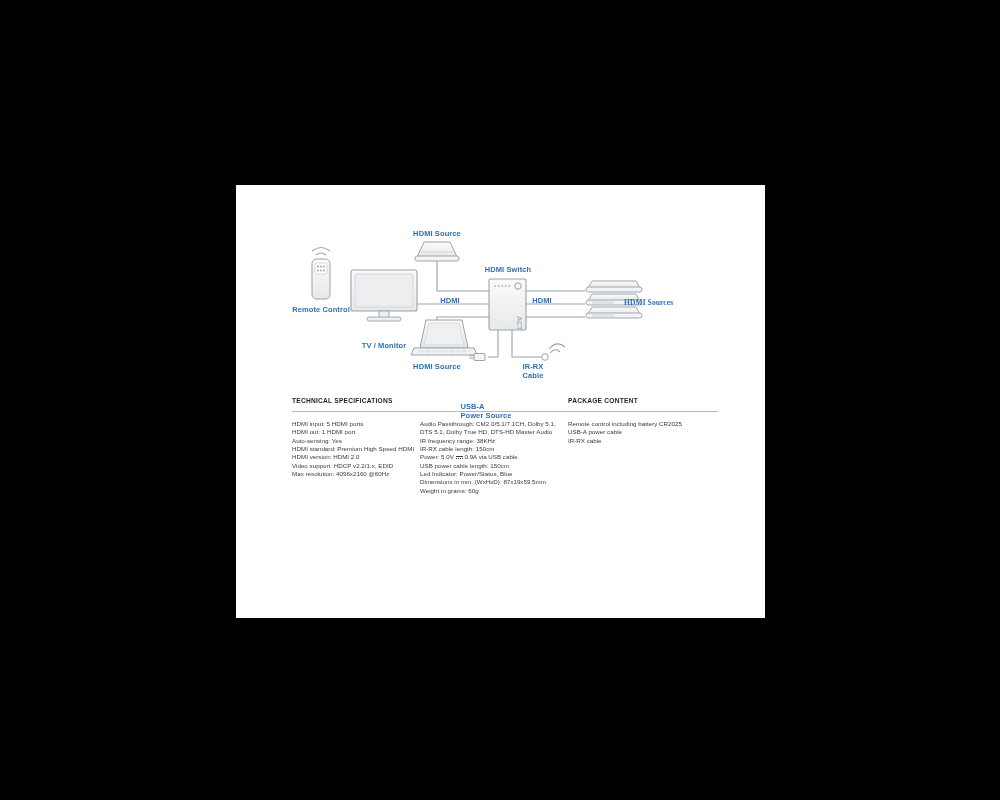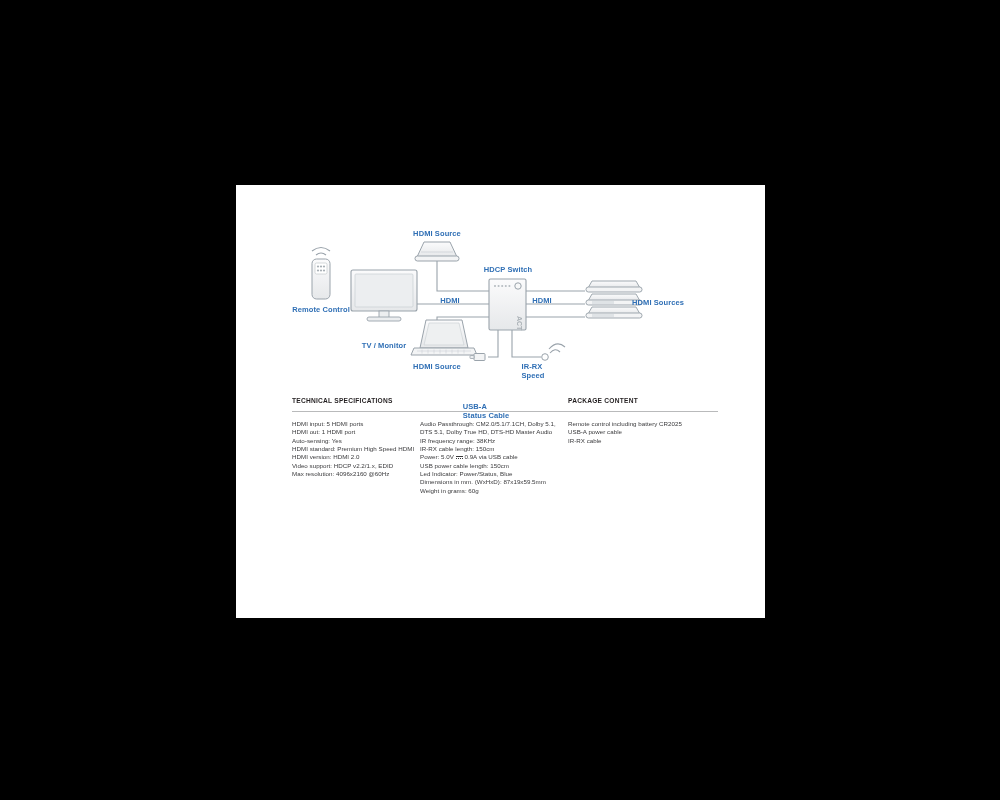--- a/index.html
+++ b/index.html
@@ -209,36 +209,36 @@
       </svg>
 
       <div class="lbl ctr" style="left:85px; top:120px;">Remote Control</div>
 
       <div class="lbl ctr" style="left:148px; top:156px;">TV / Monitor</div>
 
       <div class="lbl ctr" style="left:201px; top:44px;">HDMI Source</div>
 
       <div class="lbl ctr" style="left:201px; top:177px;">HDMI Source</div>
 
-      <div class="lbl ctr" style="left:272px; top:80px;">HDCP Switch</div>
-
-      <div class="lbl" style="left:396px; top:113px;">HDMI Sources</div>
+      <div class="lbl ctr" style="left:272px; top:80px;">HDMI Switch</div>
+
+      <div class="lbl" style="left:388px; top:113px;font-family:Liberation Serif, serif;">HDMI Sources</div>
 
       <div class="lbl ctr" style="left:214px; top:111px;">HDMI</div>
 
       <div class="lbl ctr" style="left:306px; top:111px;">HDMI</div>
 
       <div class="lbl ctr" style="left:250px; top:177px;margin-top:40px;">
         <span>USB-A</span><br>
-        <span>Status Cable</span>
+        <span>Power Source</span>
       </div>
 
       <div class="lbl ctr" style="left:297px; top:177px;">
         <span>IR-RX</span><br>
-        <span>Speed</span>
+        <span>Cable</span>
       </div>
     </div>
 
     <div id="specs">
 
       <div class="sec-title" style="left:56px; top:0px;">TECHNICAL SPECIFICATIONS</div>
       <div class="rule" style="left:56px; top:14px; width:288px;"></div>
 
       <div class="sec-title" style="left:332px; top:0px;">PACKAGE CONTENT</div>
       <div class="rule" style="left:332px; top:14px; width:150px;"></div>

